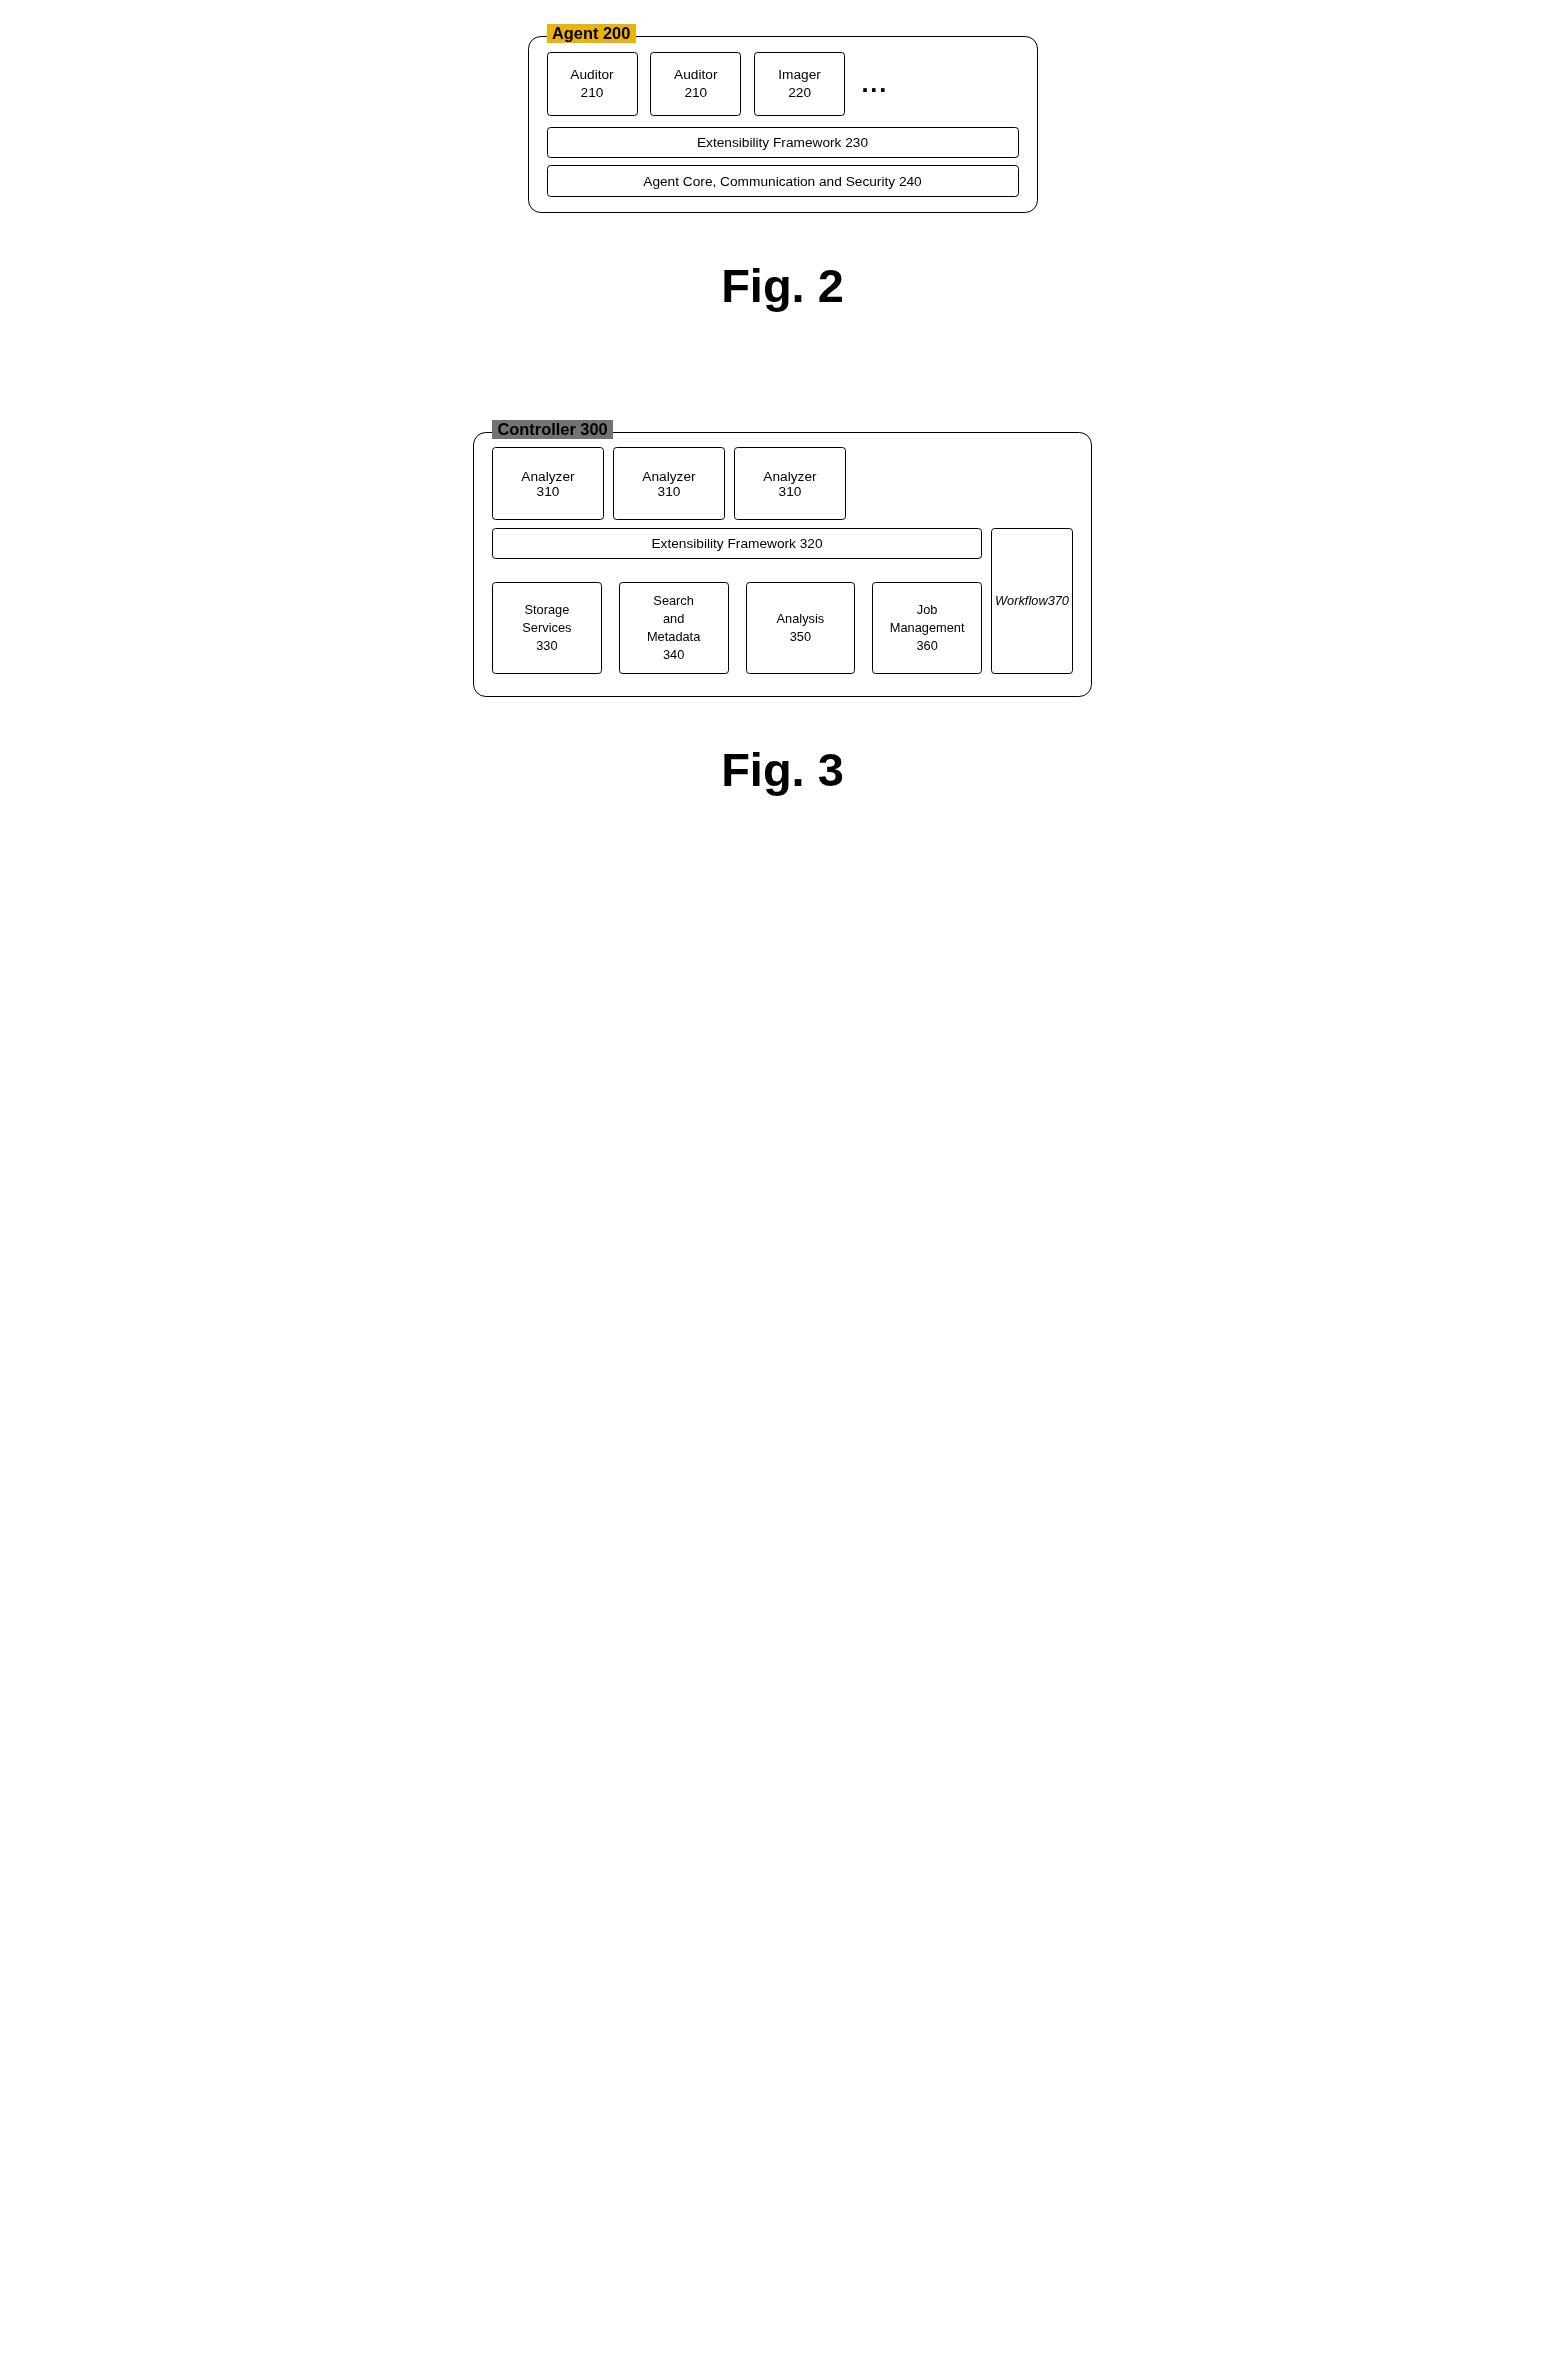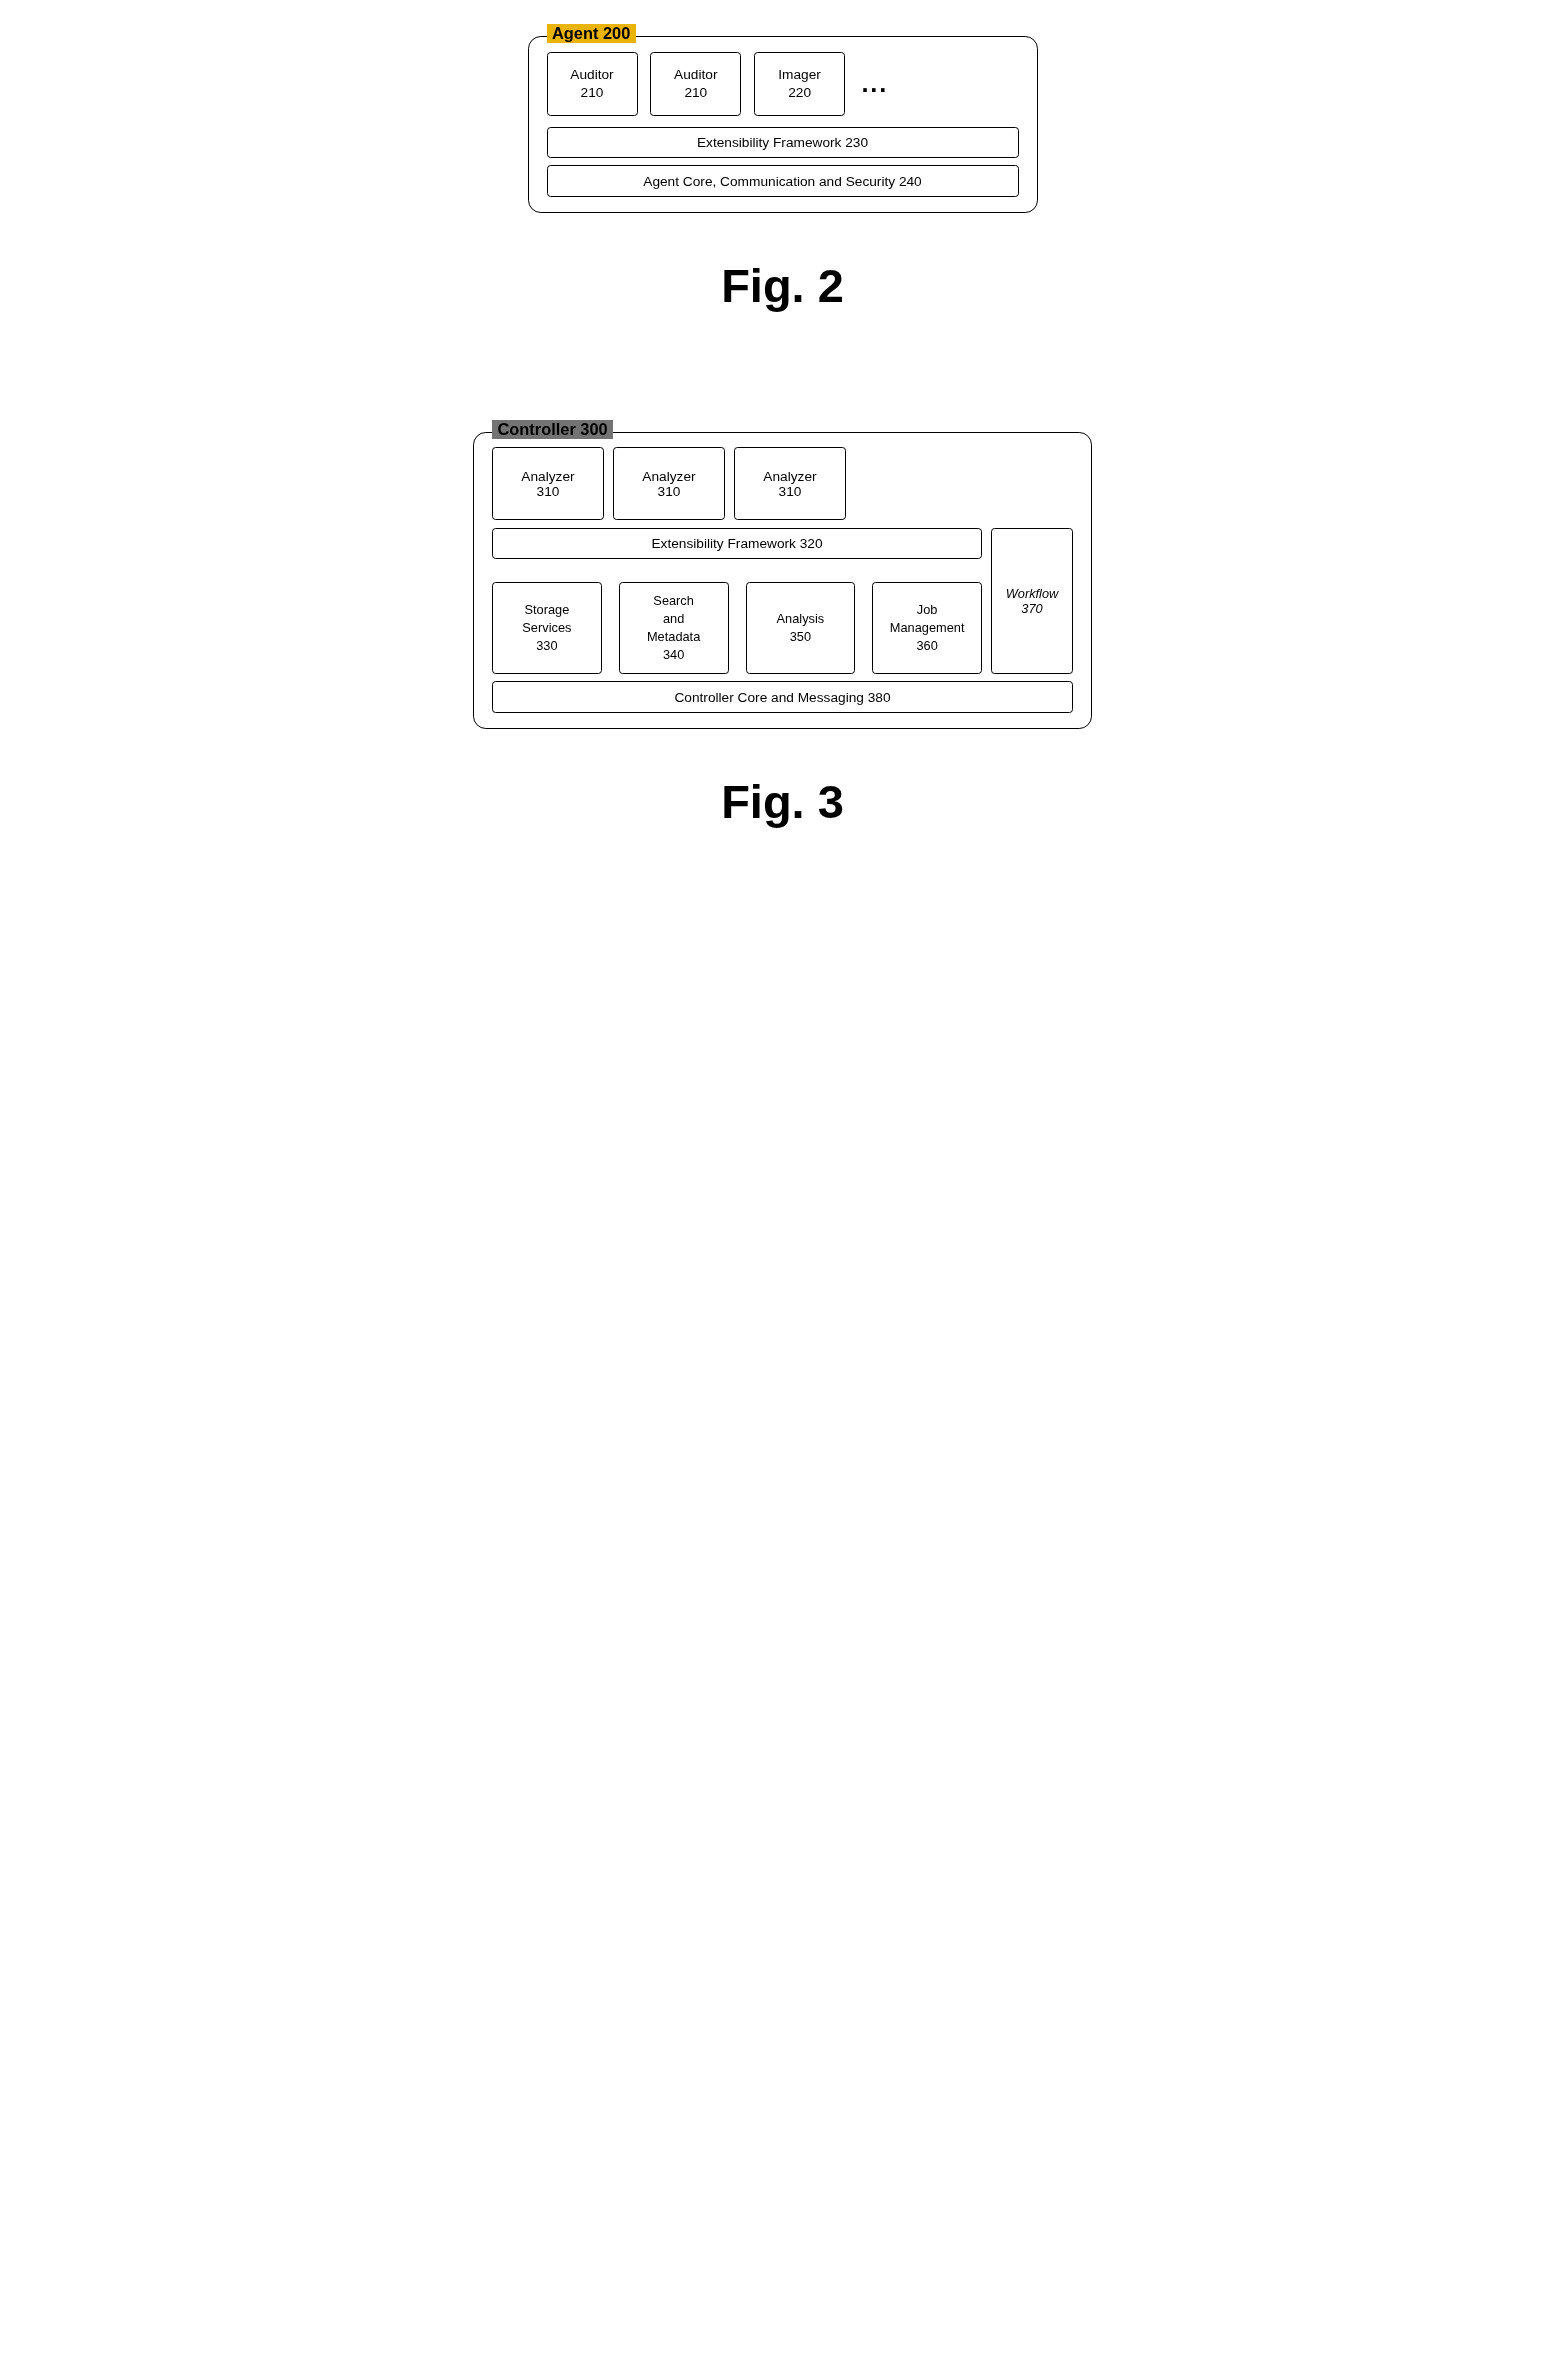--- a/index.html
+++ b/index.html
@@ -137,21 +137,21 @@
 
     .workflow-box {
       border: 1.8px solid #000;
       border-radius: 3.6px;
       width: 82px;
       padding: 9px 7.3px;
       text-align: center;
       font-size: 12.8px;
       font-style: italic;
       display: flex;
-      flex-direction: column;
+      flex-direction: row;
       align-items: center;
       justify-content: center;
       flex-shrink: 0;
     }
 
     .services-and-workflow {
       display: flex;
       gap: 9px;
       align-items: stretch;
       margin-bottom: 7.3px;
@@ -272,19 +272,18 @@
             </div>
           </div>
         </div>
 
         <div class="workflow-box">
           <em>Workflow</em>
           <em>370</em>
         </div>
       </div>
 
-      <div class="full-width-box">Controller Core and Messaging 380</div>
     </div>
   </div>
 
   <div class="fig-caption">Fig. 3</div>
 </div>
 
 
 </body></html>

